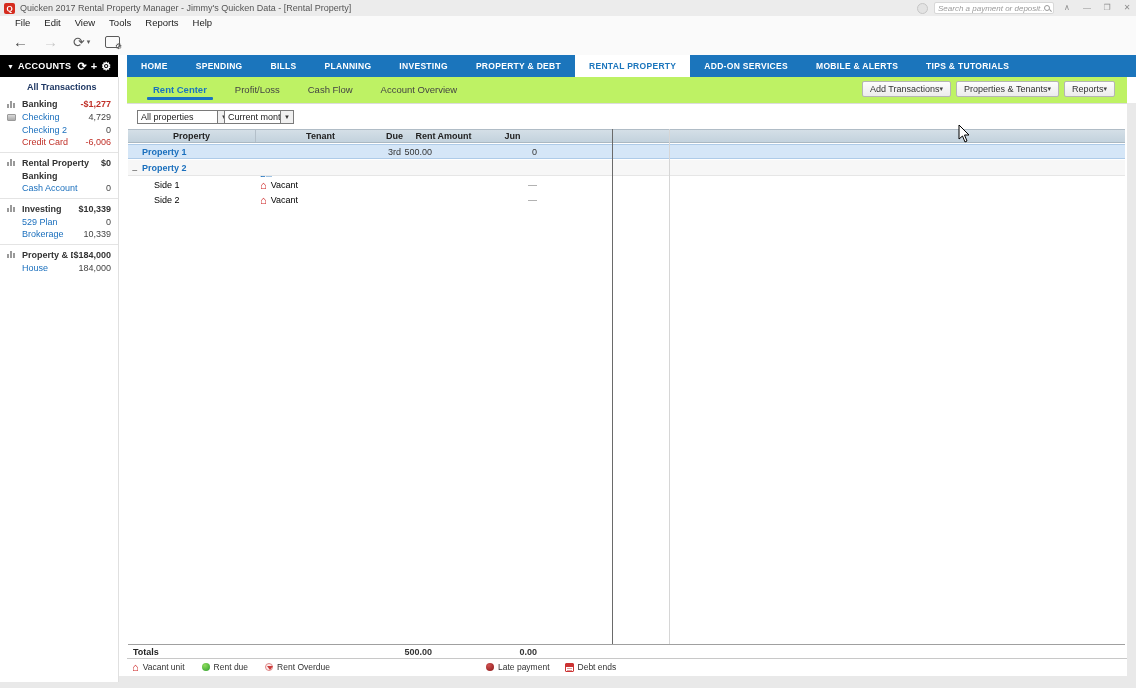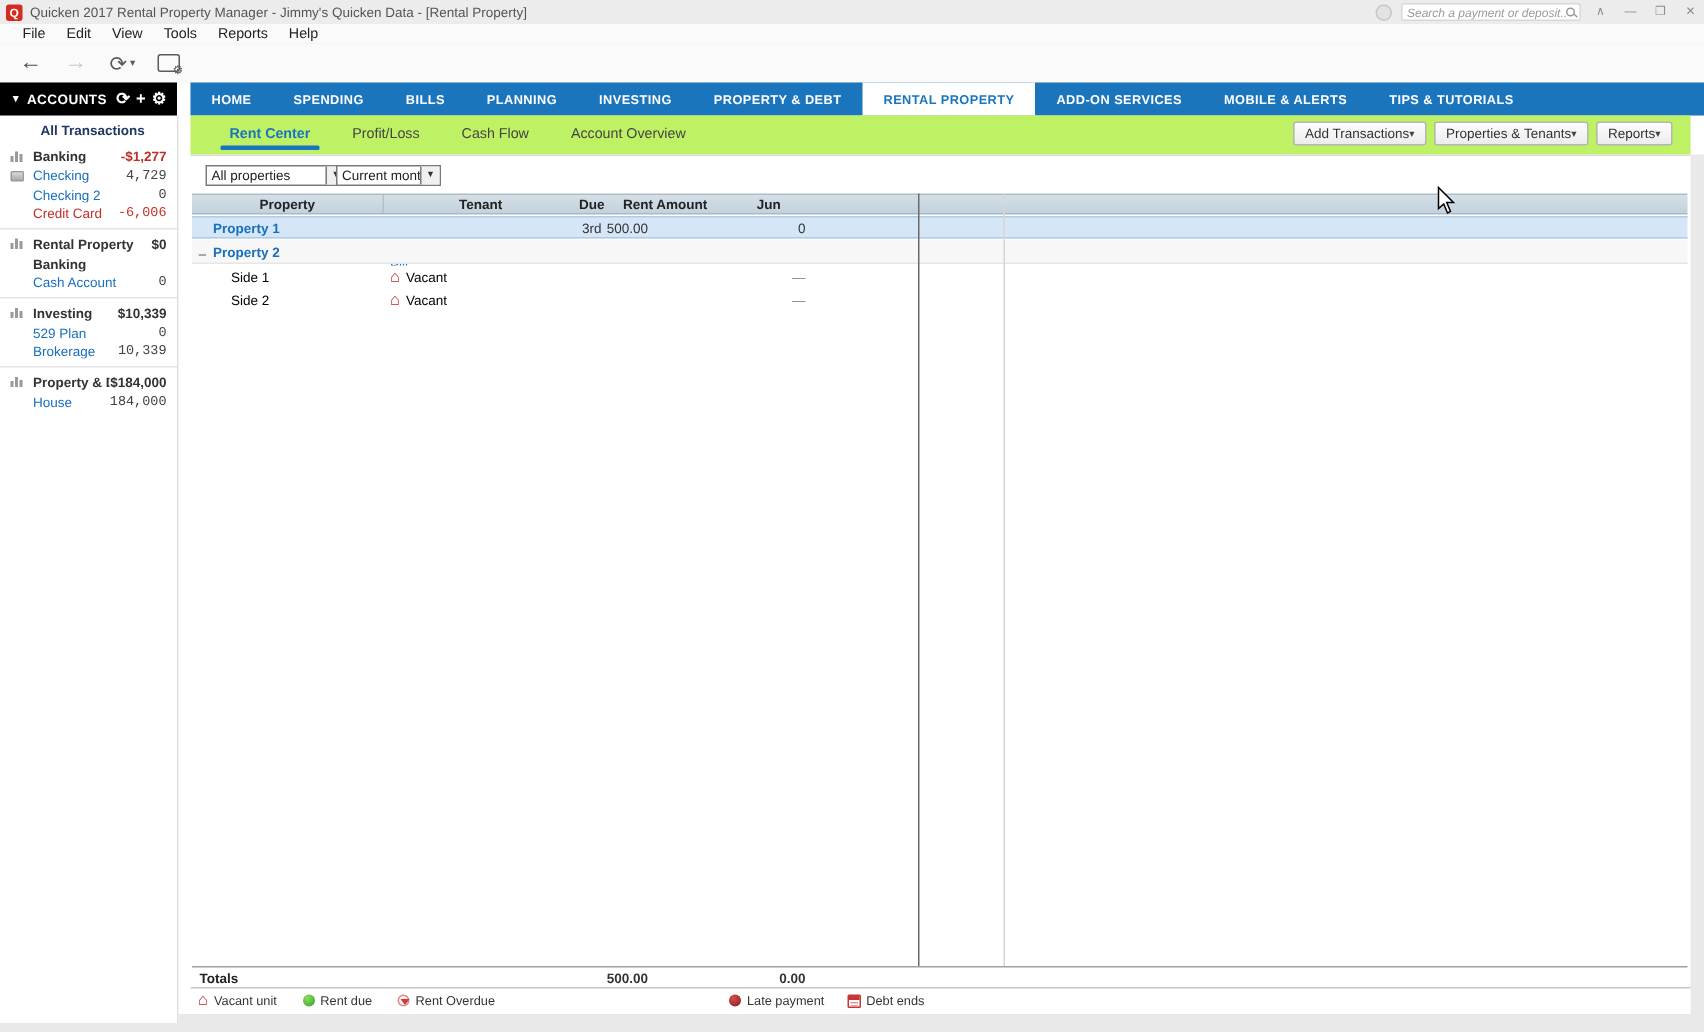--- a/index.html
+++ b/index.html
@@ -51,21 +51,21 @@
   .sb-body { top:79px; left:0; width:118px; }
   .sb-alltx { font-size:9px; font-weight:bold; color:#1f3864; padding:3px 0 5px 27px; }
   .sb-row { display:flex; align-items:center; height:12.5px; font-size:9px; padding-right:7px; }
   .sb-row .icon-col { width:22px; flex:0 0 auto; display:flex; justify-content:center; }
   .sb-row .lbl { flex:1; white-space:nowrap; overflow:hidden; }
   .sb-row .val { text-align:right; white-space:nowrap; }
   .sb-row.section { height:14px; }
   .sb-row.section .lbl { font-weight:bold; color:#333; }
   .sb-row.section .val { font-weight:bold; color:#333; }
   .sb-row.sub .lbl { color:#1a6fbd; }
-  .sb-row.sub .val { color:#444;font-family:Liberation Mono, monospace; }
+  .sb-row.sub .val { color:#444; }
   .sb-row.subheader .lbl { font-weight:bold; color:#333; }
   .lbl.neg, .val.neg { color:#c03028 !important; }
   .sb-div { height:1px; background:#e4e4e4; margin:3px 0; }
   .chart-ico { display:inline-block; width:8px; height:7px; background:
      linear-gradient(to top,#9a9a9a 0 4px, transparent 4px) 0 100%/2px 7px no-repeat,
      linear-gradient(to top,#9a9a9a 0 7px, transparent 0) 3px 100%/2px 7px no-repeat,
      linear-gradient(to top,#9a9a9a 0 5px, transparent 5px) 6px 100%/2px 7px no-repeat; }
   .stack-ico { display:inline-block; width:9px; height:7px; border:1px solid #9a9a9a; background:linear-gradient(#d9d9d9,#aaa); border-radius:1px; }
 
   .sb-footer { top:652px; left:0; width:118px; }

